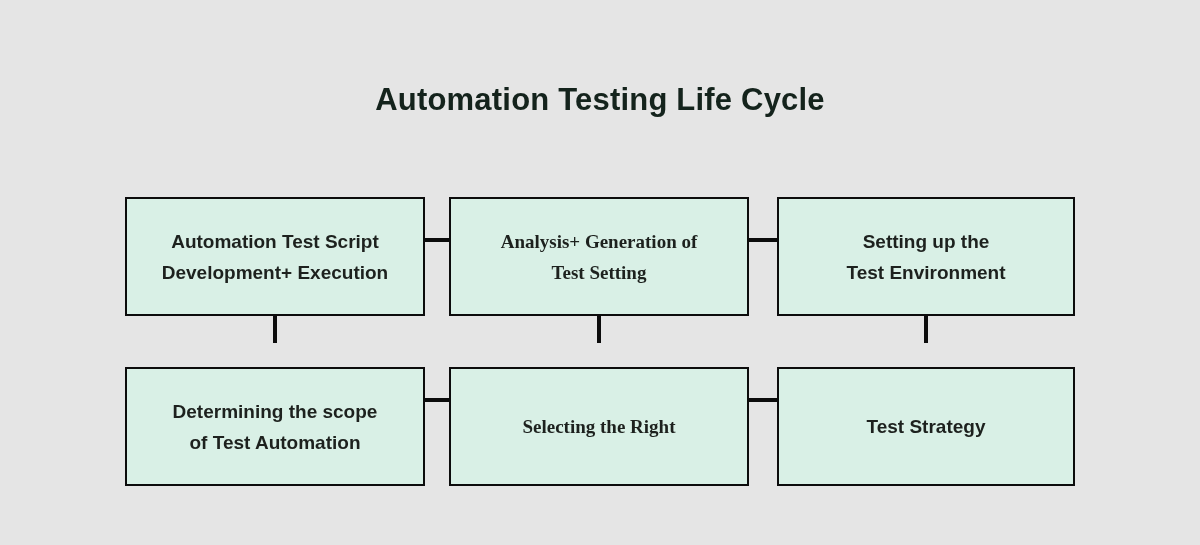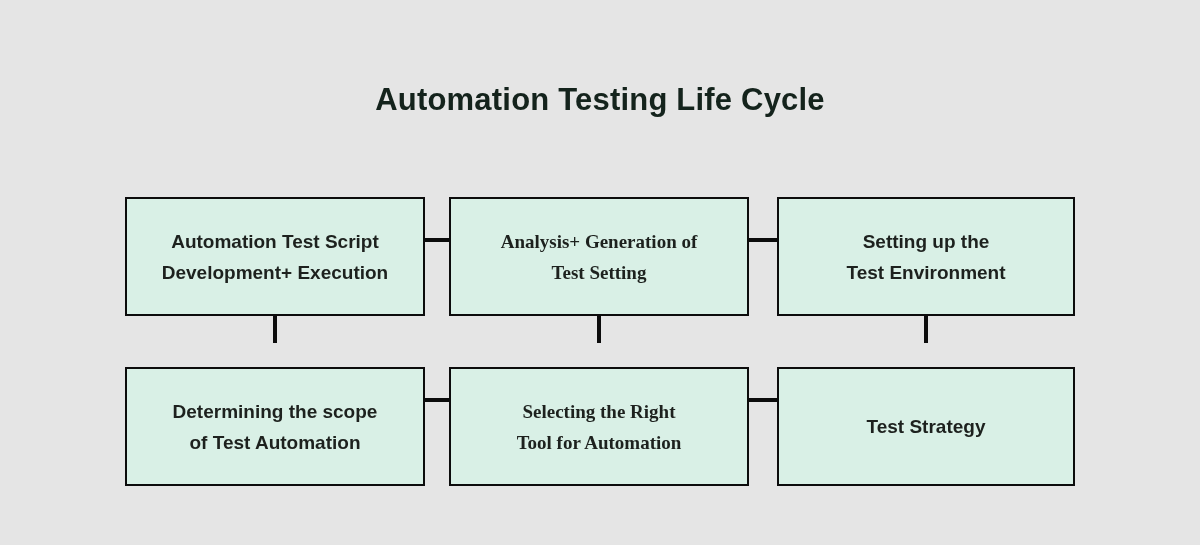--- a/index.html
+++ b/index.html
@@ -81,21 +81,20 @@
     <span>Setting up the</span>
     <span>Test Environment</span>
   </div>
 
   <div class="flow-box row2 col1">
     <span>Determining the scope</span>
     <span>of Test Automation</span>
   </div>
   <div class="flow-box row2 col2">
     <span>Selecting the Right</span>
-    <span>Tool for Automation</span>
   </div>
   <div class="flow-box row2 col3">
     <span>Test Strategy</span>
   </div>
 
   <div class="connector h r1 g1"></div>
   <div class="connector h r1 g2"></div>
   <div class="connector h r2 g1"></div>
   <div class="connector h r2 g2"></div>
   <div class="connector v c1"></div>

